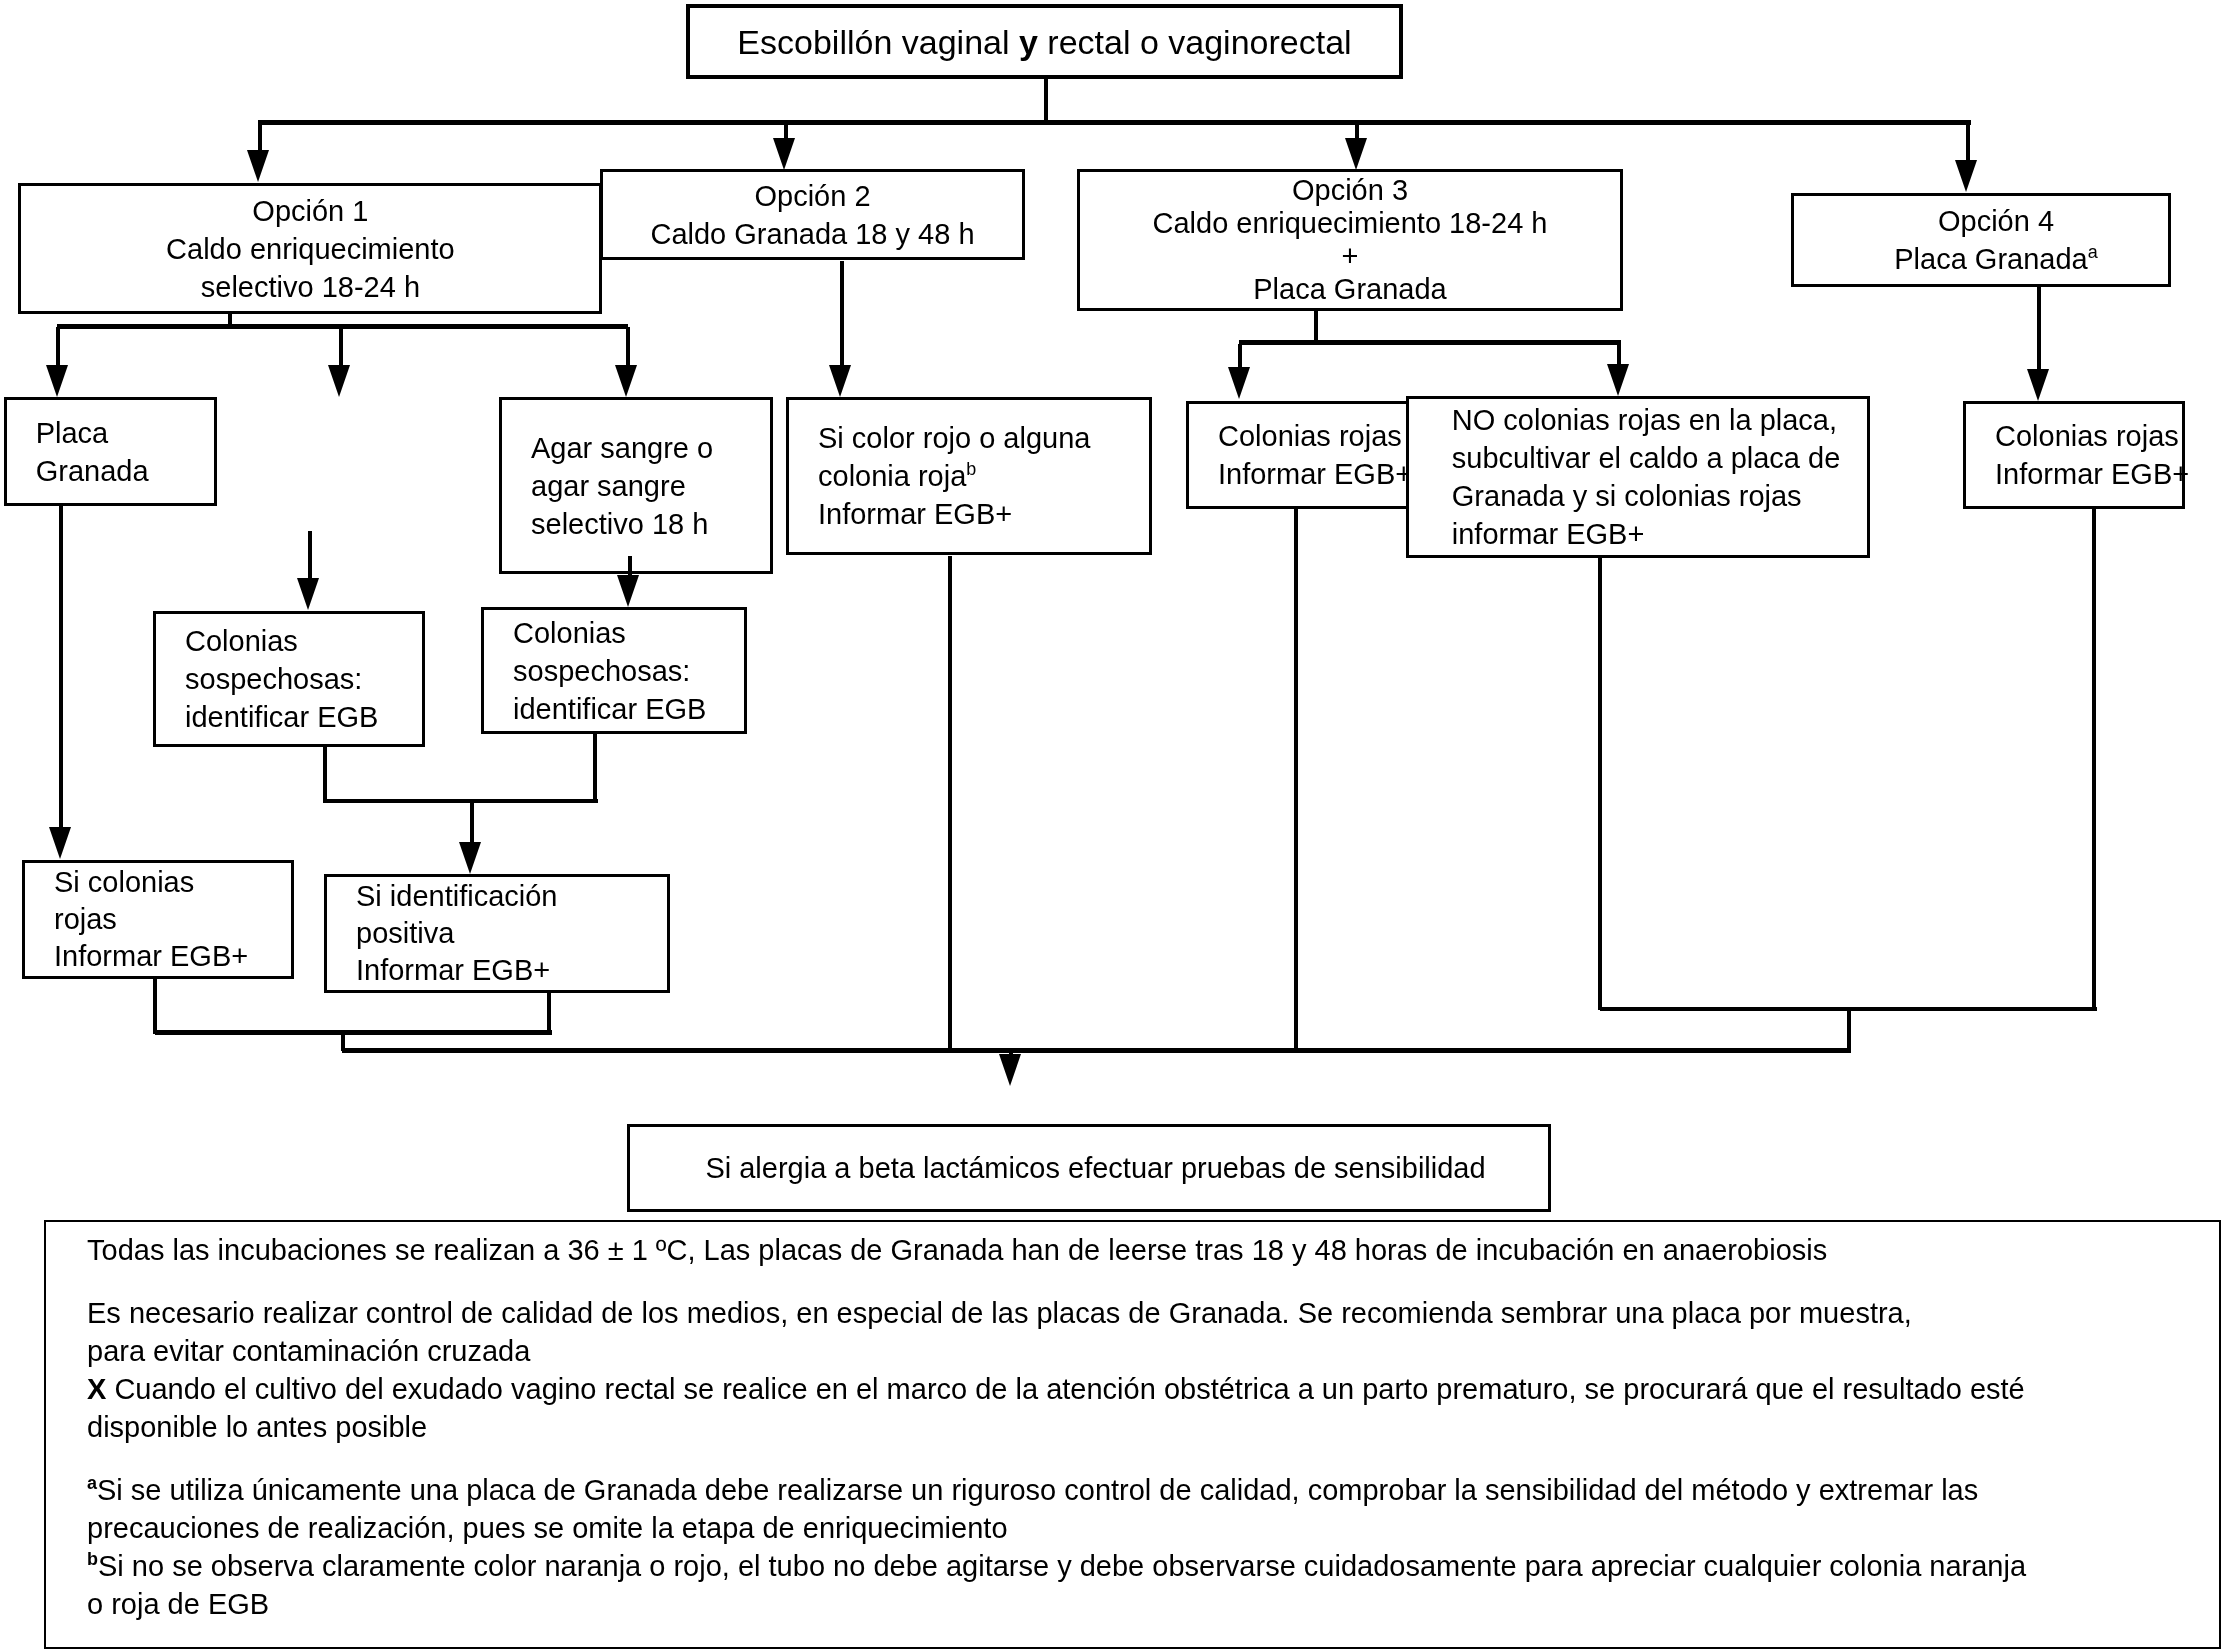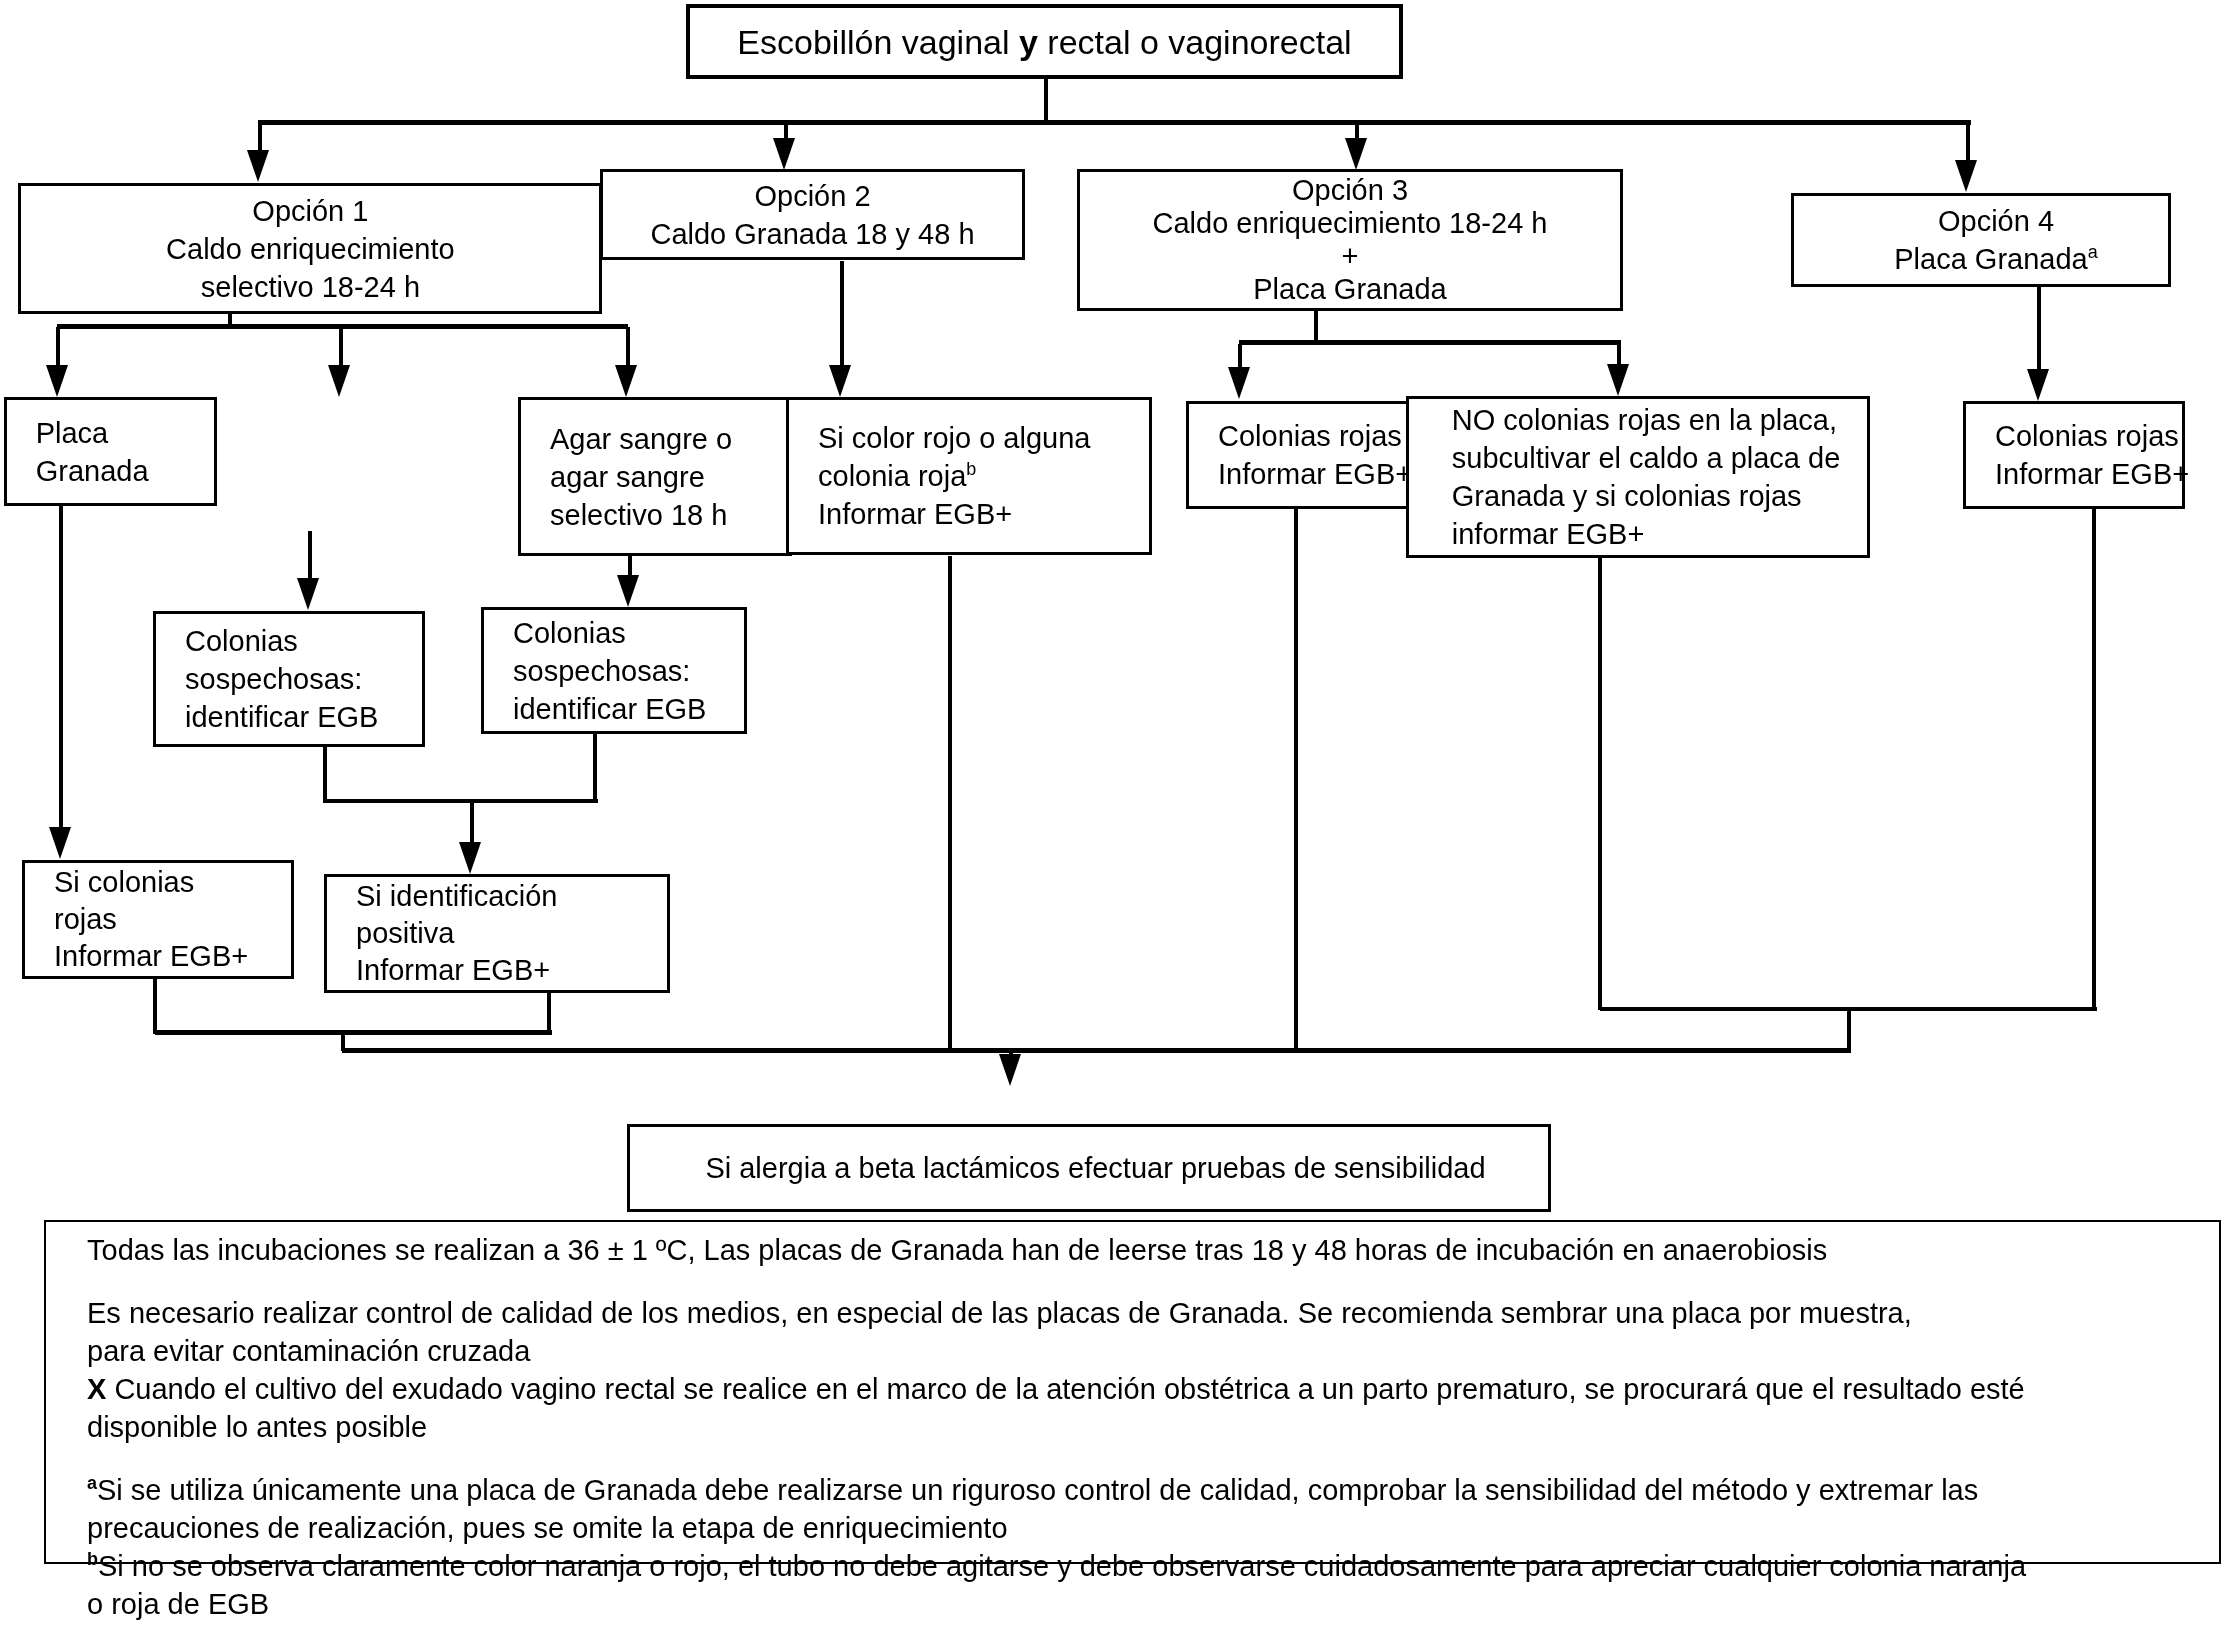--- a/index.html
+++ b/index.html
@@ -12,21 +12,21 @@
   .fbox.left{align-items:flex-start;text-align:left;padding-left:29px;padding-right:2.9px;}
   .fbox.lh45{line-height:33px;}
   .fbox.lh50{line-height:37px;}
   #box-top{border-width:4.4px;font-size:34px;}
   #box-no-colonias{padding-left:19px;font-size:29px;}
   .vline{position:absolute;width:3.7px;background:#000;}
   .hline{position:absolute;height:5.2px;background:#000;}
   .hline.thin{height:3.7px;}
   .arr{position:absolute;width:0;height:0;border-left:11.8px solid transparent;
        border-right:11.8px solid transparent;border-top:32px solid #000;}
-  #notes-panel{position:absolute;left:44px;top:1220px;width:2177px;height:344px;
+  #notes-panel{position:absolute;left:44px;top:1220px;width:2177px;height:429px;
        border:2.9px solid #000;box-sizing:border-box;background:#fff;
        font-size:29px;line-height:38px;padding:8.8px 29px 0 41px;}
   #notes-panel p{margin:0;}
   #notes-panel p.gap{margin-top:25px;}
   sup{font-size:62%;line-height:0;}
 </style>
 </head>
 <body>
 
 <div id="canvas">
@@ -44,21 +44,21 @@
   <div class="fbox center lh45" style="left:1077px;top:169px;width:546px;height:142px;">
       <div class="txt"><span>Opción 3</span><br><span>Caldo enriquecimiento 18-24 h</span><br><span>+</span><br><span>Placa Granada</span></div>
     </div>
   <div class="fbox center" style="left:1791px;top:193px;width:380px;height:94px;padding-left:30px;">
       <div class="txt"><span>Opción 4</span><br><span>Placa Granada</span><sup>a</sup></div>
     </div>
 
   <div class="fbox left" style="left:3.7px;top:397px;width:213px;height:109px;">
       <div class="txt"><span>Placa</span><br><span>Granada</span></div>
     </div>
-  <div class="fbox left" style="left:518px;top:397px;width:274px;height:159px;">
+  <div class="fbox left" style="left:499px;top:397px;width:274px;height:177px;">
       <div class="txt"><span>Agar sangre o</span><br><span>agar sangre</span><br><span>selectivo 18 h</span></div>
     </div>
   <div class="fbox left" style="left:786px;top:397px;width:366px;height:158px;">
       <div class="txt"><span>Si color rojo o alguna</span><br><span>colonia roja</span><sup>b</sup><br><span>Informar EGB+</span></div>
     </div>
   <div class="fbox left" style="left:1186px;top:401px;width:269px;height:108px;">
       <div class="txt"><span>Colonias rojas</span><br><span>Informar EGB+</span></div>
     </div>
   <div class="fbox left" id="box-no-colonias" style="left:1406px;top:396px;width:464px;height:162px;align-items:center;">
       <div class="txt"><span>NO colonias rojas en la placa,</span><br><span>subcultivar el caldo a placa de</span><br><span>Granada y si colonias rojas</span><br><span>informar EGB+</span></div>

